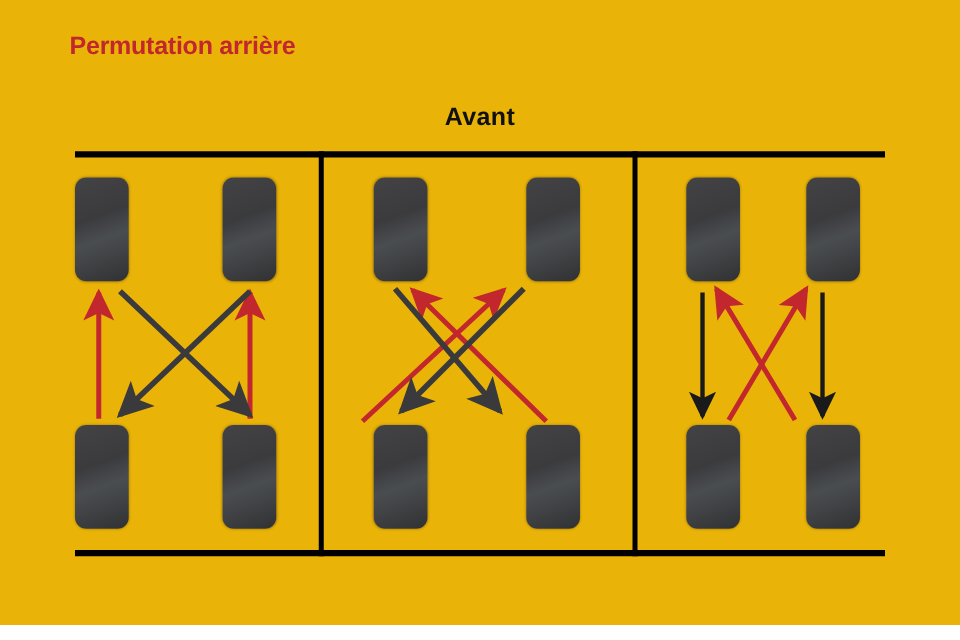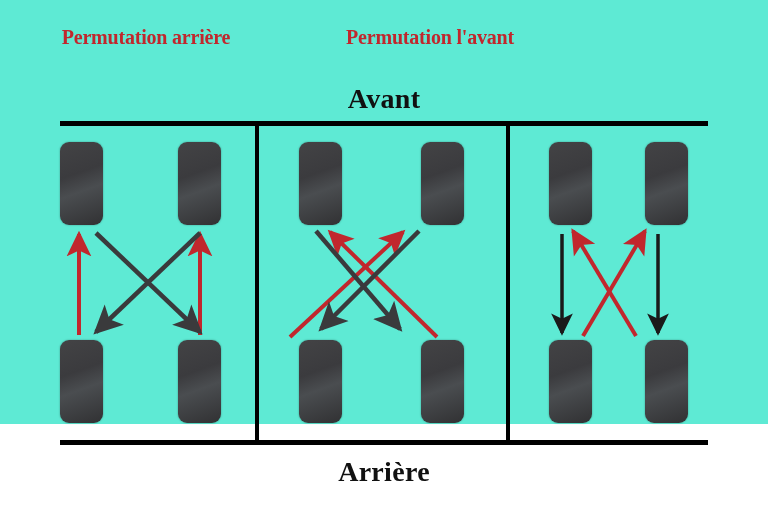--- a/index.html
+++ b/index.html
@@ -12,23 +12,22 @@
     width: 768px;
     height: 512px;
     overflow: hidden;
     font-family: "Liberation Sans", sans-serif;
     position: relative;
   }
 
   #stage {
     position: relative;
     width: 768px;
-    height: 424px;
-    background: #5eead4;
-    font-family: Liberation Serif, serif;
+    height: 500px;
+    background: #eab308;
   }
 
   
   .titles {
     position: absolute;
     left: 0;
     top: 22px;
     width: 768px;
     height: 30px;
     display: flex;
@@ -46,21 +45,21 @@
   .pt-1 { flex: 0 0 292px; }
   .pt-2 { flex: 0 0 200px; }
   .pt-3 { flex: 0 0 276px; }
 
   
   .axis-label {
     position: absolute;
     width: 768px;
     text-align: center;
     color: #111111;
-    font-size: 28px;
+    font-size: 20px;
     font-weight: bold;
     letter-spacing: 0.3px;
   }
   #label-avant { top: 83px; }
   #label-arriere { top: 456px; }
 
   
   .hline {
     position: absolute;
     left: 60px;
@@ -103,21 +102,20 @@
     box-shadow: 0 0 2px rgba(0,0,0,0.35);
   }
 </style>
 </head>
 <body>
 
 <div id="stage">
 
   <div class="titles">
     <div class="panel-title pt-1">Permutation arrière</div>
-    <div class="panel-title pt-3">Permutation l'avant</div>
   </div>
 
   <div class="axis-label" id="label-avant">Avant</div>
 
   <div class="hline" id="hline-top"></div>
   <div class="hline" id="hline-bottom"></div>
   <div class="vline" id="vline-1"></div>
   <div class="vline" id="vline-2"></div>
 
   <div class="panel" id="panel-rear">
@@ -194,15 +192,14 @@
       <line x1="52" y1="113" x2="52" y2="212" stroke="#1a1a1a" stroke-width="3.5" marker-end="url(#r3-dark)"></line>
 
       <line x1="148" y1="113" x2="148" y2="212" stroke="#1a1a1a" stroke-width="3.5" marker-end="url(#r3-dark)"></line>
 
       <line x1="73" y1="215" x2="135" y2="110" stroke="#c1272d" stroke-width="4" marker-end="url(#r3-red)"></line>
 
       <line x1="126" y1="215" x2="63" y2="110" stroke="#c1272d" stroke-width="4" marker-end="url(#r3-red)"></line>
     </svg>
   </div>
 
-  <div class="axis-label" id="label-arriere">Arrière</div>
 
 </div>
 
 </body></html>

